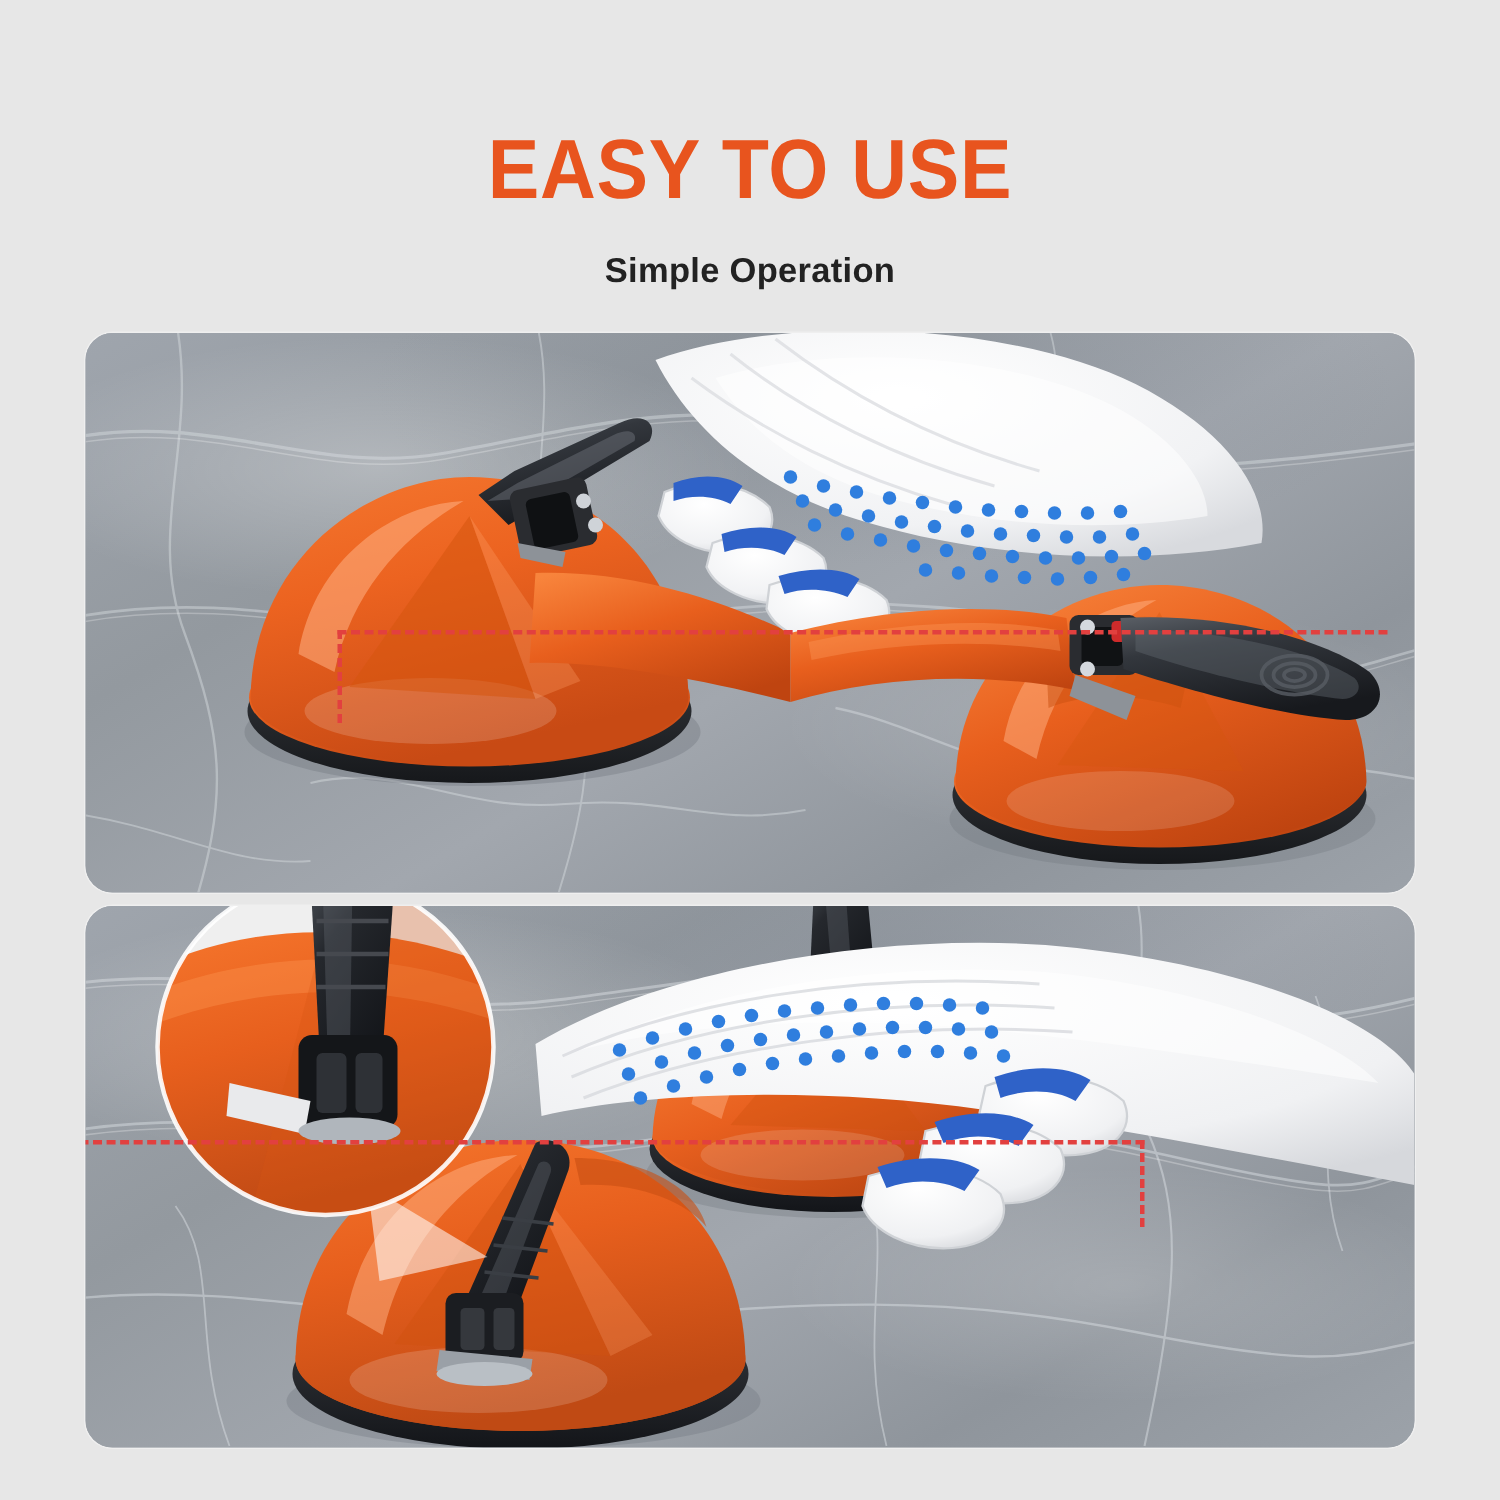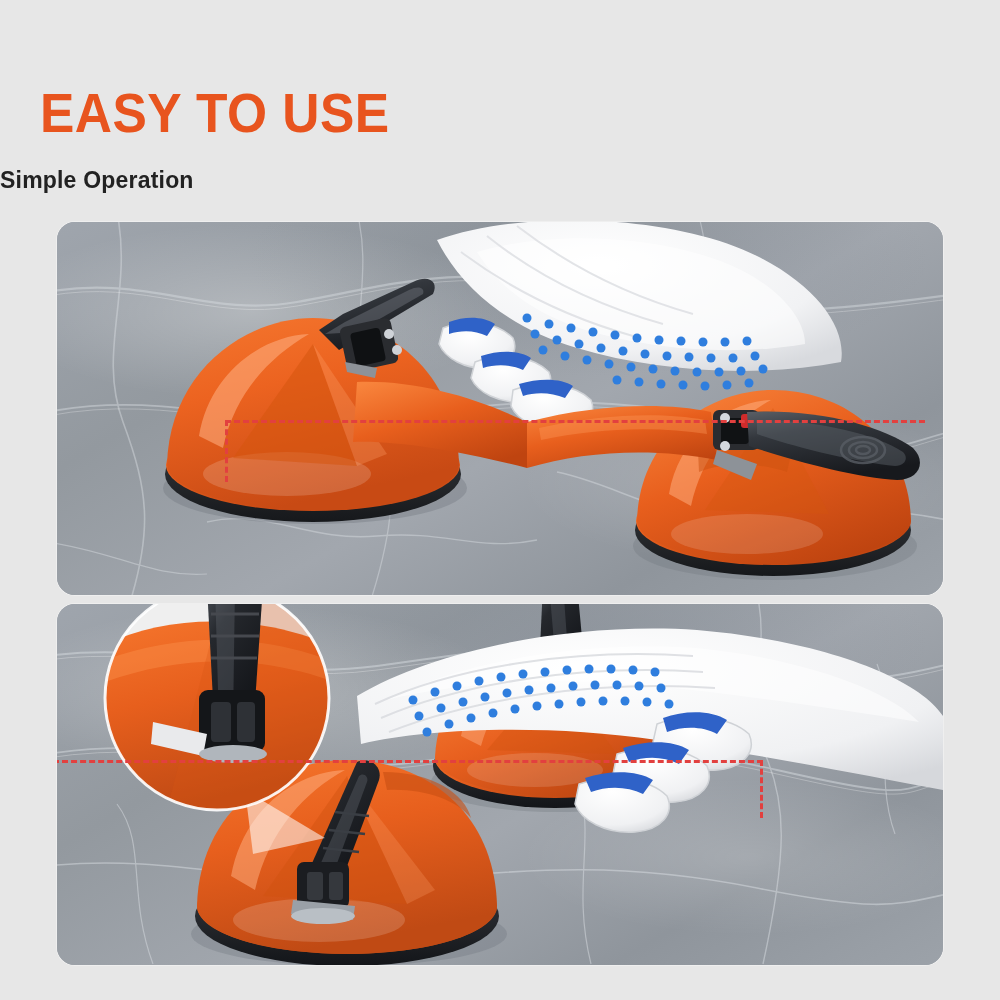--- a/index.html
+++ b/index.html
@@ -22,21 +22,21 @@
     background: #e7e7e7;
   }
 
   
   .header {
     position: absolute;
     left: 0;
     top: 0;
     width: 1000px;
     height: 215px;
-    text-align: left;
+    text-align: center;
   }
   .title {
     position: absolute;
     left: 0;
     top: 84px;
     width: 1000px;
     font-size: 56px;
     line-height: 58px;
     font-weight: 700;
     letter-spacing: 0.5px;

